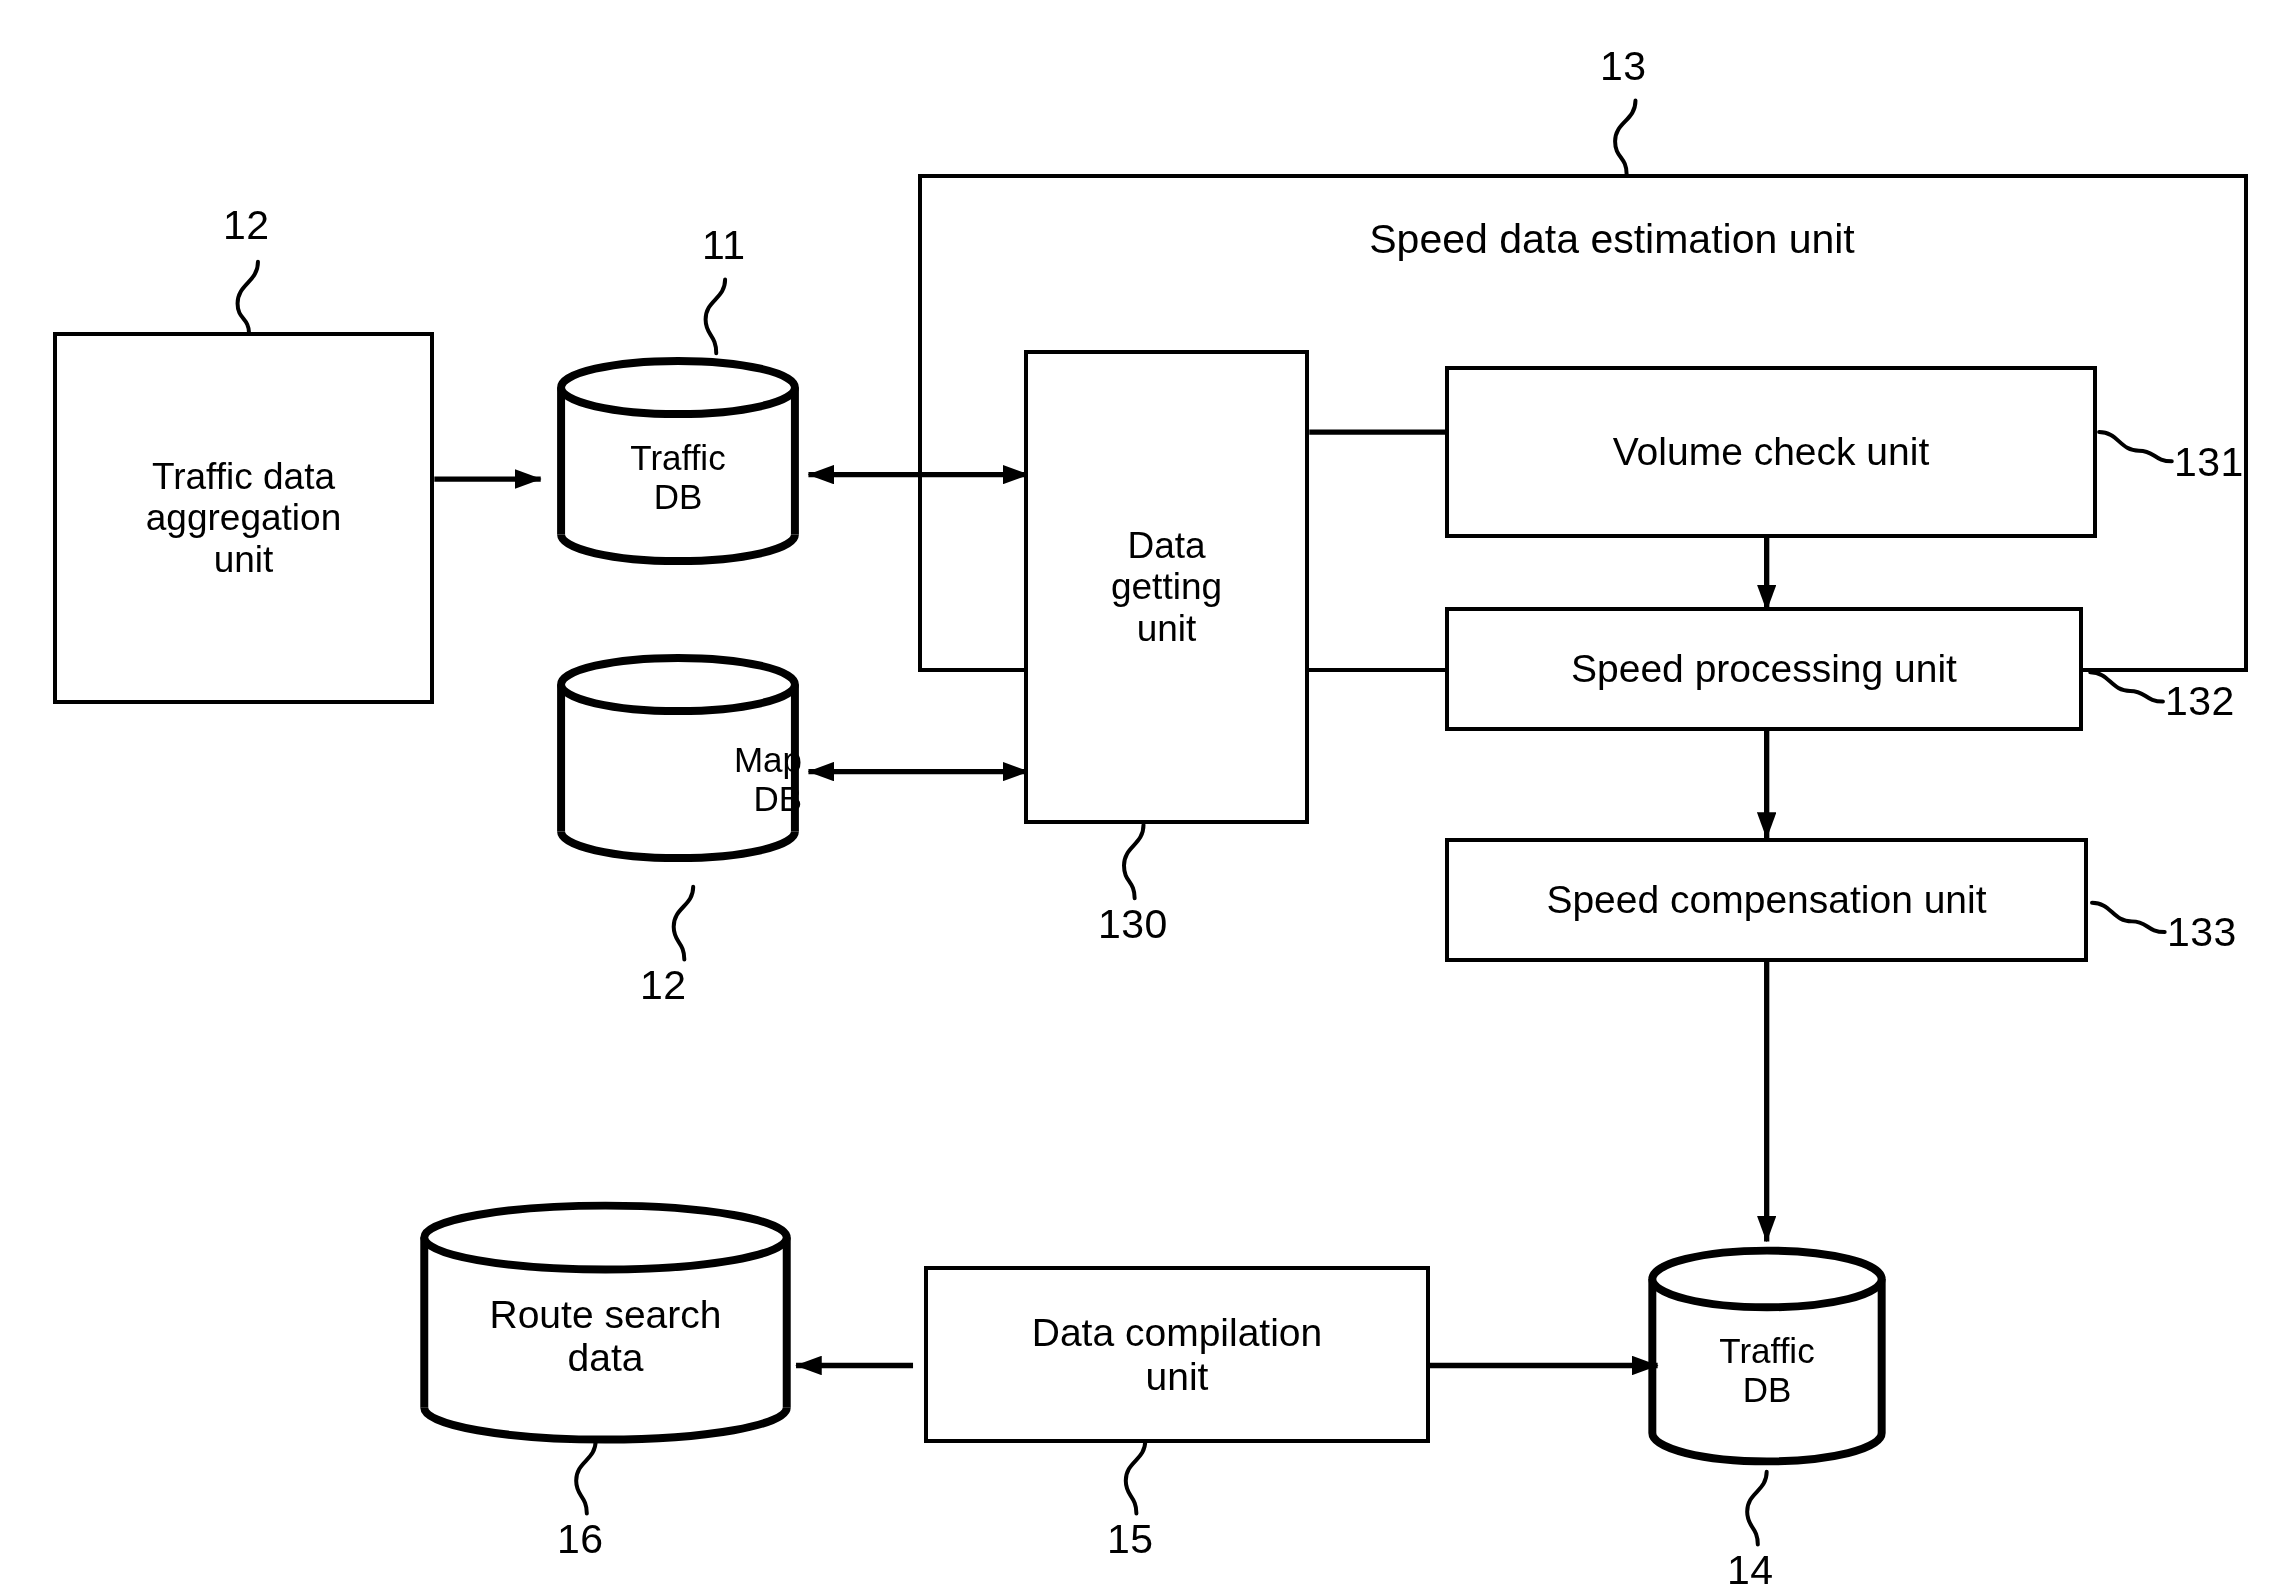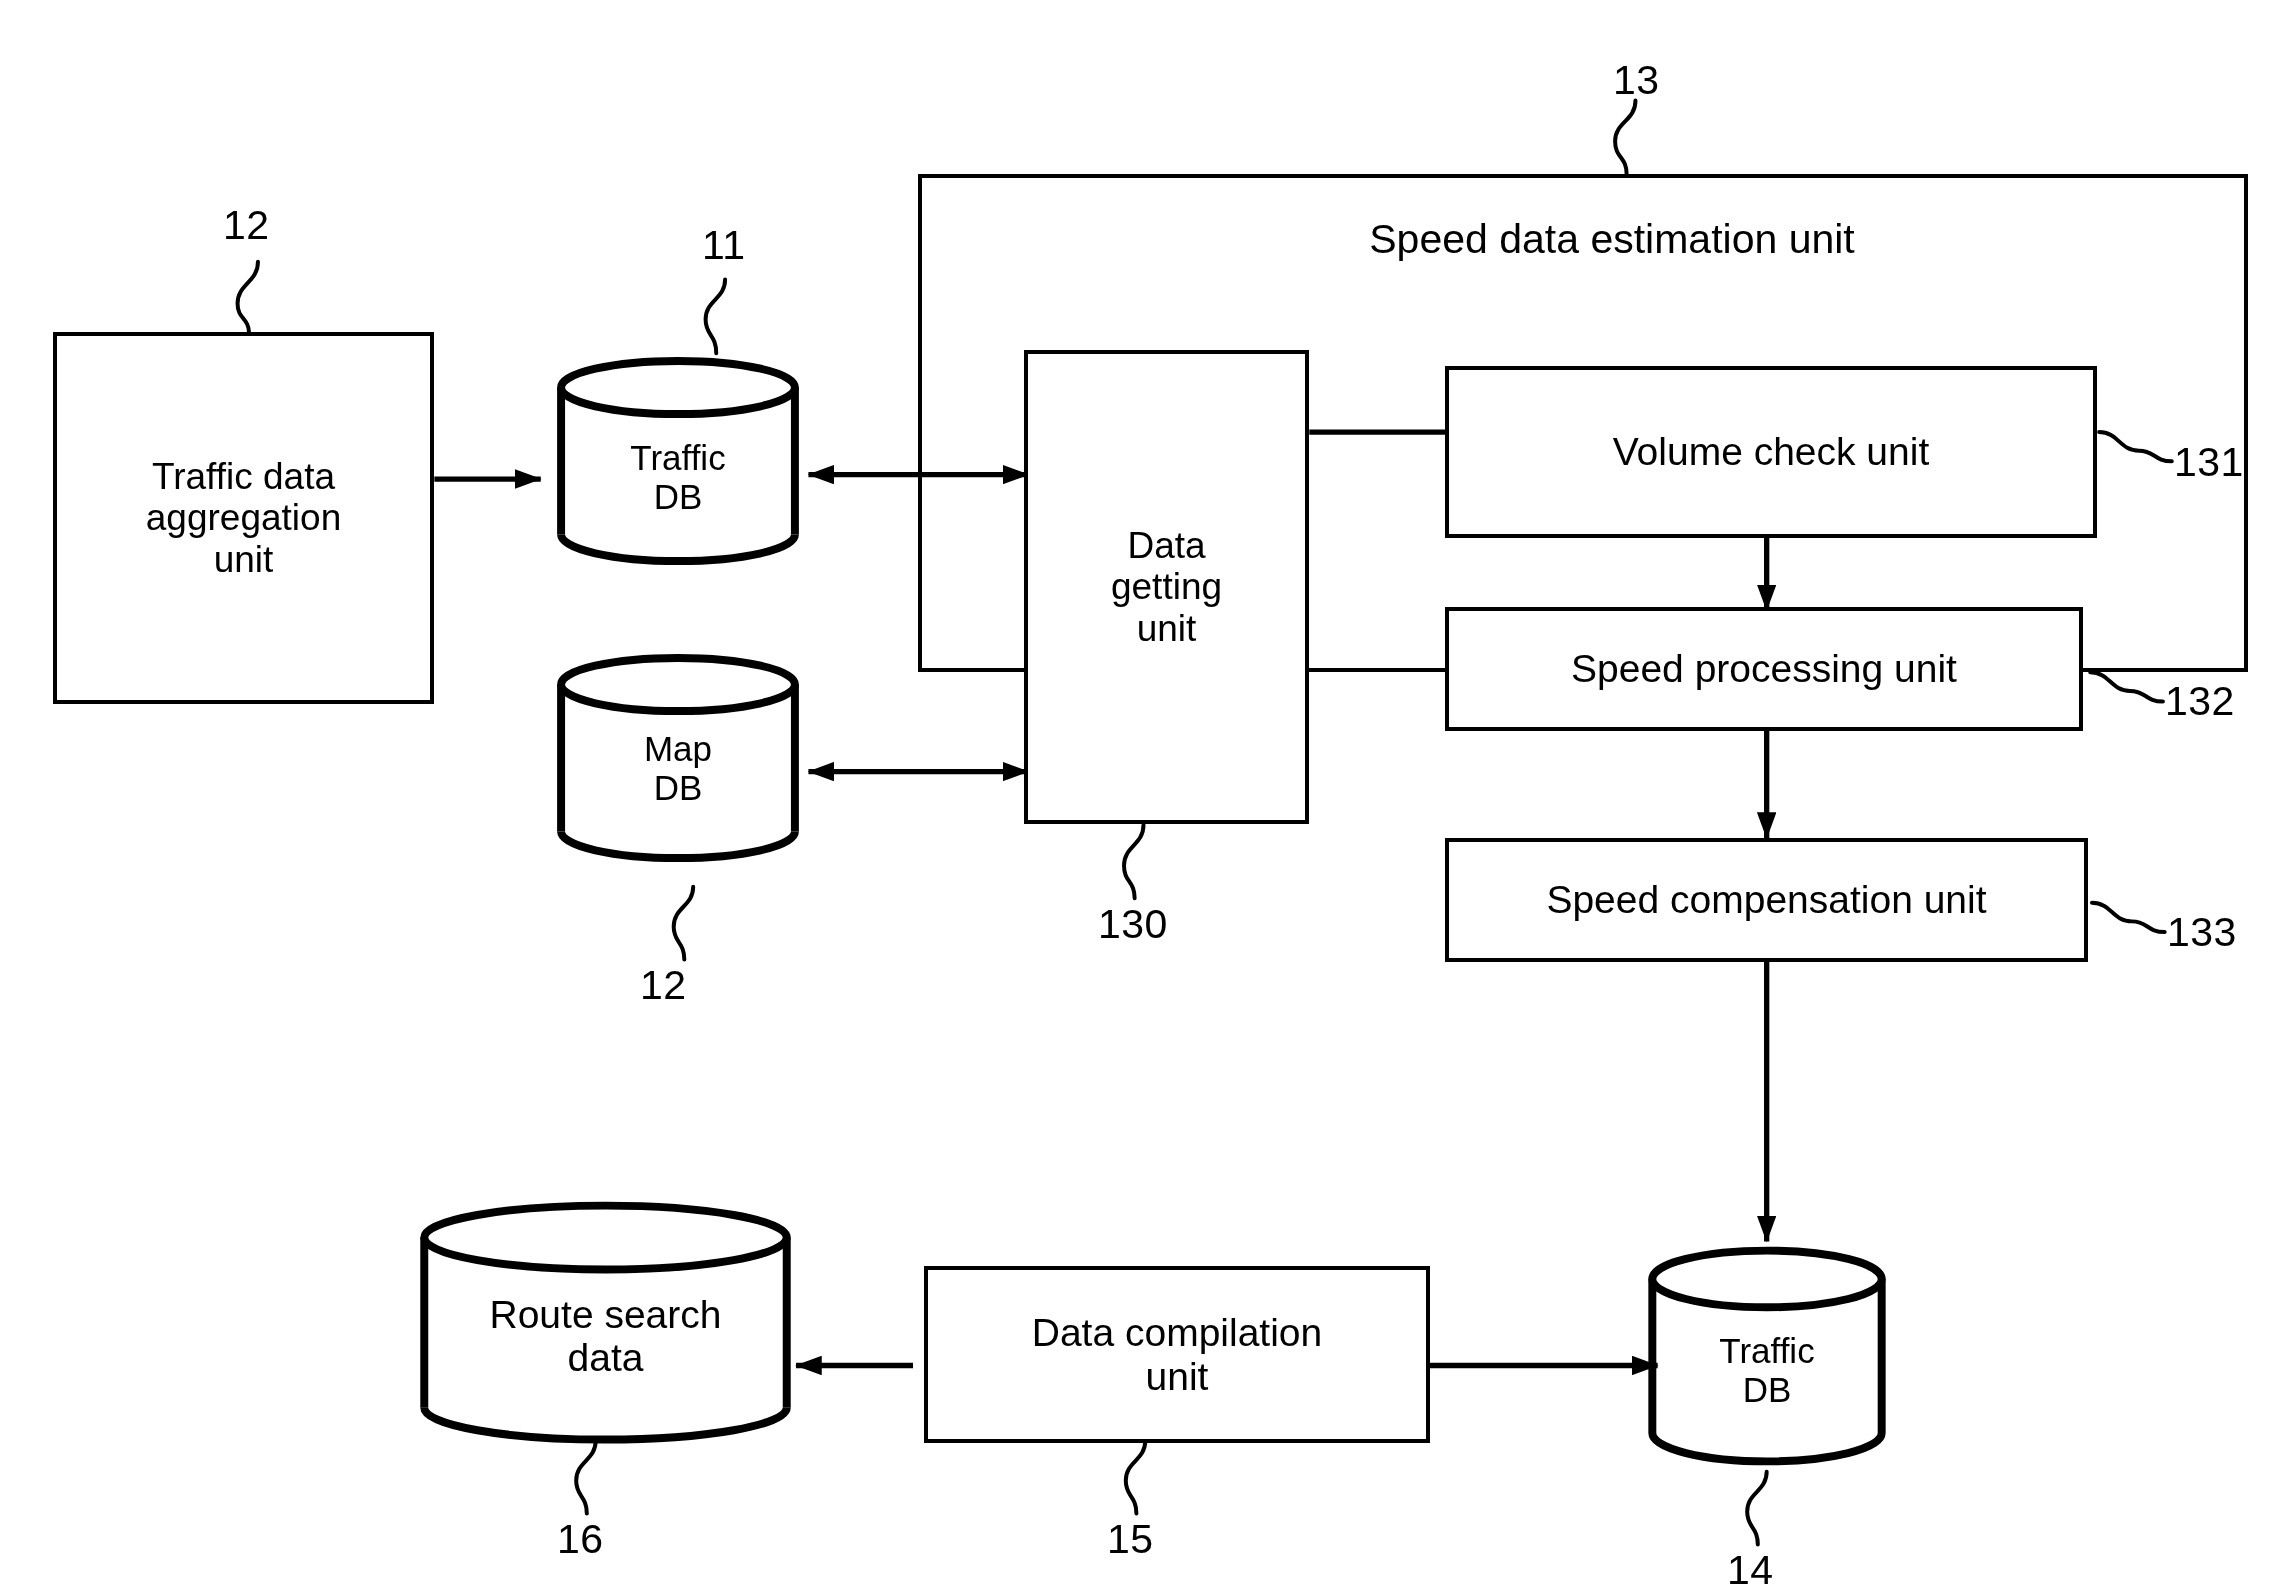--- a/index.html
+++ b/index.html
@@ -132,21 +132,21 @@
       <path d="M2358,758 C2380,758 2381,779 2403,779 C2421,779 2420,791 2440,791"></path>
       <path d="M2360,1018 C2382,1018 2383,1039 2405,1039 C2423,1039 2422,1051 2442,1051"></path>
       <path d="M1993,1660 C1993,1682 1971,1683 1971,1705 C1971,1723 1983,1722 1983,1742"></path>
       <path d="M1292,1625 C1292,1647 1270,1648 1270,1670 C1270,1688 1282,1687 1282,1707"></path>
       <path d="M672,1625 C672,1647 650,1648 650,1670 C650,1688 662,1687 662,1707"></path>
     </g>
   </svg>
 
   <div class="outer-frame" style="left:918px; top:174px; width:1330px; height:498px;"></div>
   <div class="frame-title t46" style="left:918px; top:216px; width:1330px;">Speed data estimation unit</div>
-  <div class="ref t46" style="left:1600px; top:57px;margin-left:13px;">13</div>
+  <div class="ref t46" style="left:1600px; top:43px;">13</div>
 
   <div class="node rect t42" style="left:53px; top:332px; width:381px; height:372px; flex-direction:column;">
     <span>Traffic data</span>
     <span>aggregation</span>
     <span>unit</span>
   </div>
   <div class="ref t46" style="left:223px; top:202px;">12</div>
 
   <div class="cyl" style="left:554px; top:350px; width:248px; height:222px;">
     <svg viewBox="0 0 280 250" width="248" height="222" xmlns="http://www.w3.org/2000/svg">
@@ -162,21 +162,21 @@
   </div>
   <div class="ref t46" style="left:702px; top:222px;">11</div>
 
   <div class="cyl" style="left:554px; top:647px; width:248px; height:222px;">
     <svg viewBox="0 0 280 250" width="248" height="222" xmlns="http://www.w3.org/2000/svg">
       <path d="M8,42 L8,208" stroke="#000" stroke-width="9" fill="none"></path>
       <path d="M272,42 L272,208" stroke="#000" stroke-width="9" fill="none"></path>
       <path d="M8,208 A132,30 0 0 0 272,208" stroke="#000" stroke-width="9" fill="none"></path>
       <ellipse cx="140" cy="42" rx="132" ry="30" stroke="#000" stroke-width="9" fill="#fff"></ellipse>
     </svg>
-    <div class="cyl-label t40" style="top:83px;">
+    <div class="cyl-label t40" style="top:94px;text-align:right;">
       <div>Map</div>
       <div>DB</div>
     </div>
   </div>
   <div class="ref t46" style="left:640px; top:962px;">12</div>
 
   <div class="node rect t42" style="left:1024px; top:350px; width:285px; height:474px; flex-direction:column;">
     <span>Data</span>
     <span>getting</span>
     <span>unit</span>

